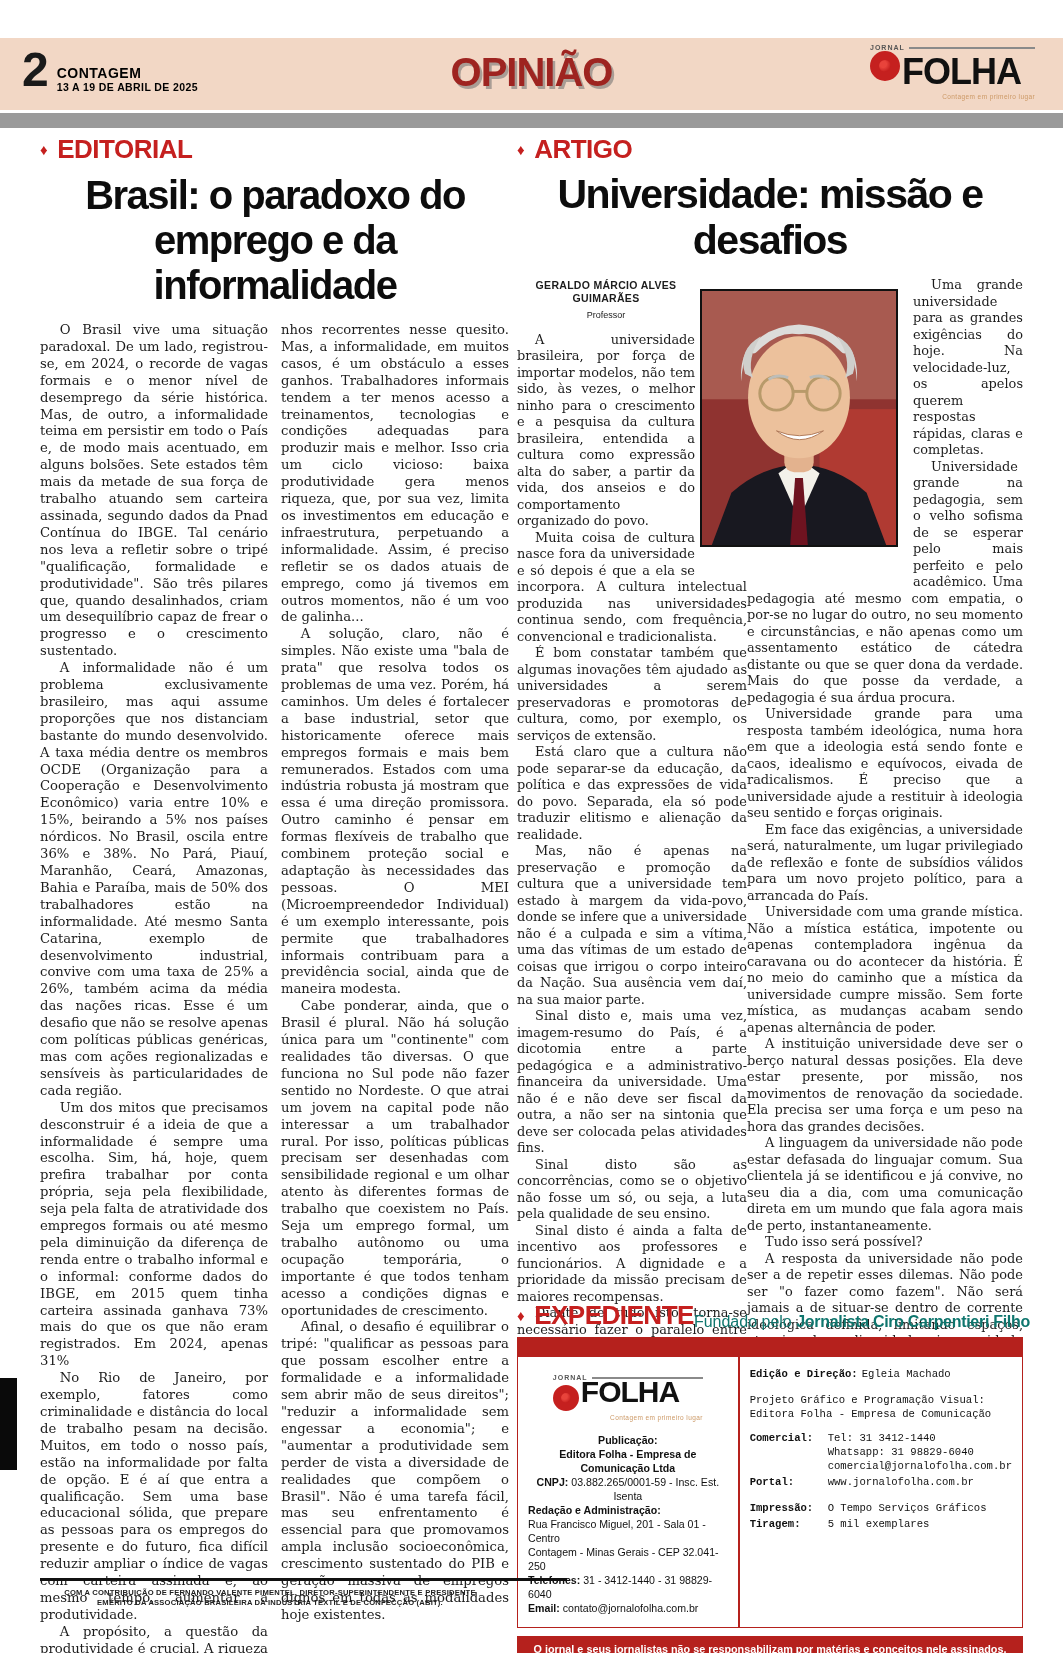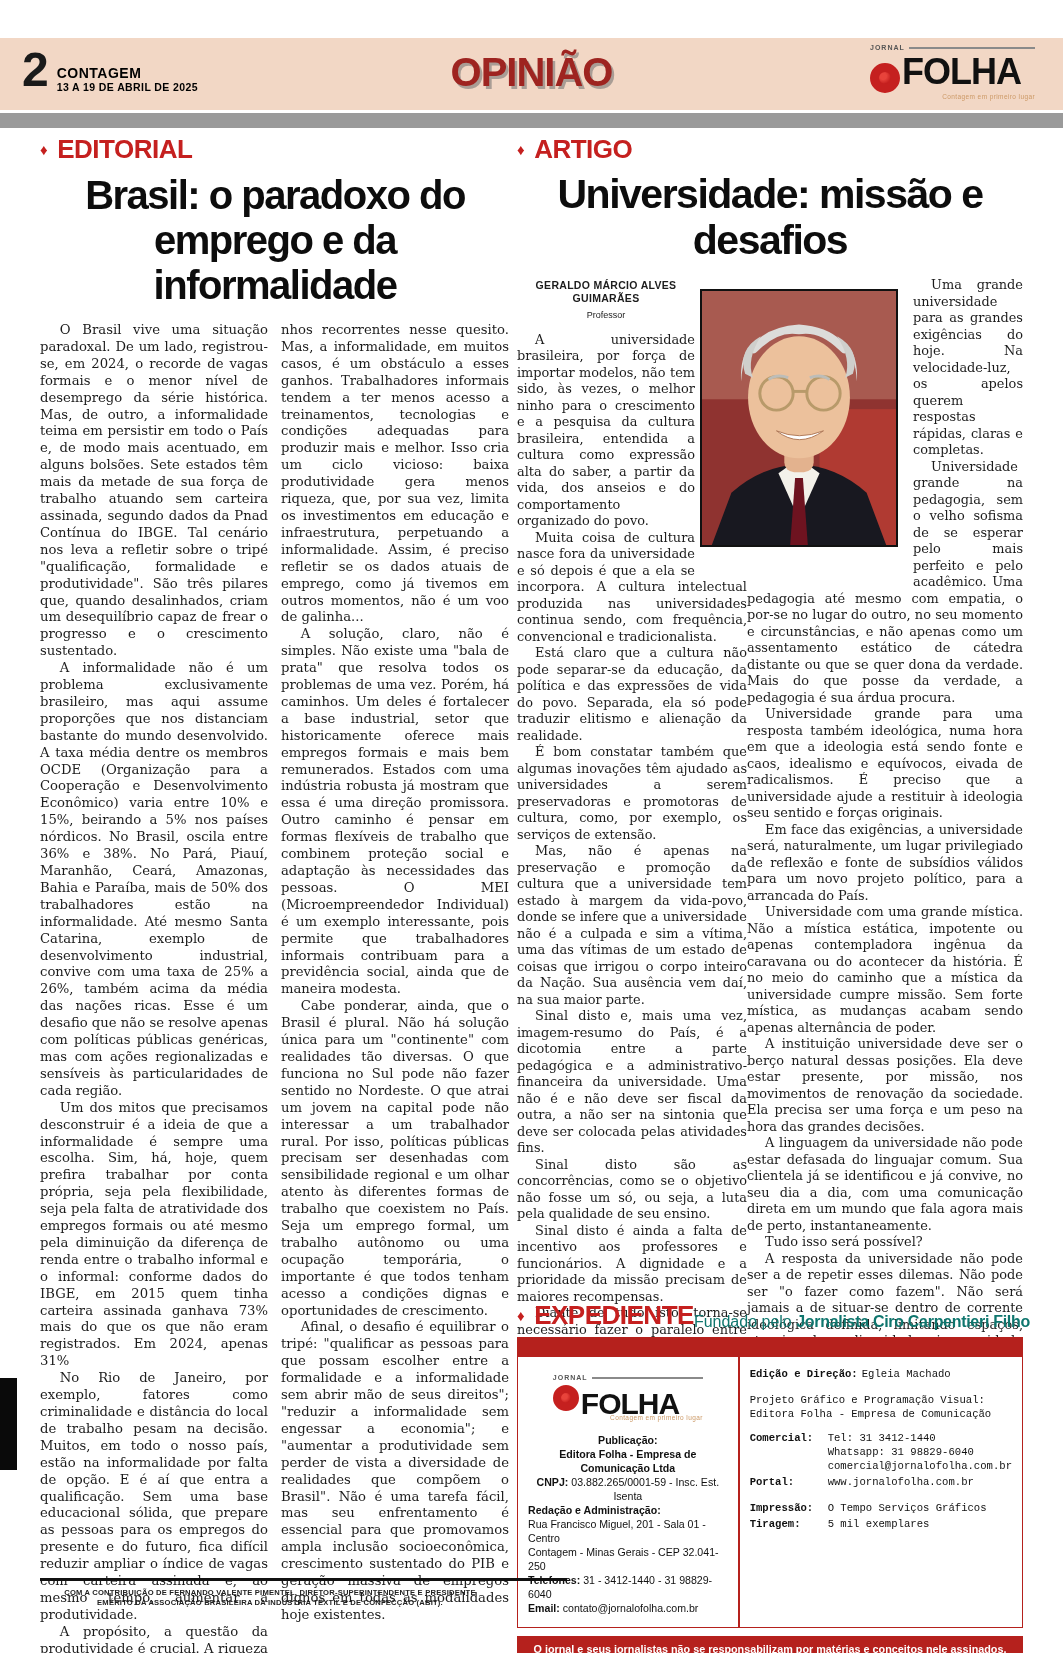--- a/index.html
+++ b/index.html
@@ -23,21 +23,21 @@
   .edition .date{font-size:10.5px;letter-spacing:.4px;line-height:13px;}
   .section-title{position:absolute;left:50%;top:12px;transform:translateX(-50%);
     font-family:"Liberation Sans",sans-serif;font-weight:900;font-size:40px;letter-spacing:-1px;
     color:var(--dark-red);text-shadow:2.5px 2.5px 0 rgba(110,110,110,.55);}
 
   
   .folha-logo{display:inline-block;text-align:left;}
   .folha-logo .jornal-line{display:flex;align-items:center;gap:4px;}
   .folha-logo .jornal-line .word{font-family:"Liberation Sans",sans-serif;font-size:7px;font-weight:700;color:#555;letter-spacing:1px;}
   .folha-logo .jornal-line .rule{flex:1;height:2px;background:#8a8a8a;}
-  .folha-row{display:flex;align-items:flex-end;gap:2px;}
+  .folha-row{display:flex;align-items:flex-start;gap:2px;}
   .folha-o{display:inline-block;border-radius:50%;border-style:solid;border-color:var(--accent-red);
     background:radial-gradient(circle at 35% 35%, #e8433b 0 30%, var(--accent-red) 70%);}
   .folha-name{font-family:"Liberation Sans",sans-serif;font-weight:900;letter-spacing:-1px;color:#111;}
   .folha-tag{display:block;text-align:right;font-family:"Liberation Sans",sans-serif;font-size:6.5px;color:#c96;letter-spacing:.4px;}
   .logo-header{position:absolute;right:28px;top:6px;width:165px;}
   .logo-header .folha-o{width:30px;height:30px;border-width:9px;}
   .logo-header .folha-name{font-size:36px;}
 
   
   .kicker{font-family:"Liberation Sans",sans-serif;font-weight:900;font-size:26px;letter-spacing:-.5px;color:var(--accent-red);display:flex;align-items:center;gap:10px;}
@@ -160,22 +160,22 @@
   <div class="ar-body">
     <div class="ar-col ar-col-left">
       <div class="spacer-right"></div>
       <div class="byline">
         <div class="name">GERALDO MÁRCIO ALVES GUIMARÃES</div>
         <div class="role">Professor</div>
       </div>
       <div>
           <p>A universidade brasileira, por força de importar modelos, não tem sido, às vezes, o melhor ninho para o crescimento e a pesquisa da cultura brasileira, entendida a cultura como expressão alta do saber, a partir da vida, dos anseios e do comportamento organizado do povo.</p>
           <p>Muita coisa de cultura nasce fora da universidade e só depois é que a ela se incorpora. A cultura intelectual produzida nas universidades continua sendo, com frequência, convencional e tradicionalista.</p>
+          <p>É bom constatar também que algumas inovações têm ajudado as universidades a serem preservadoras e promotoras de cultura, como, por exemplo, os serviços de extensão.</p>
           <p>Está claro que a cultura não pode separar-se da educação, da política e das expressões de vida do povo. Separada, ela só pode traduzir elitismo e alienação da realidade.</p>
-          <p>É bom constatar também que algumas inovações têm ajudado as universidades a serem preservadoras e promotoras de cultura, como, por exemplo, os serviços de extensão.</p>
           <p>Mas, não é apenas na preservação e promoção da cultura que a universidade tem estado à margem da vida-povo, donde se infere que a universidade não é a culpada e sim a vítima, uma das vítimas de um estado de coisas que irrigou o corpo inteiro da Nação. Sua ausência vem daí, na sua maior parte.</p>
           <p>Sinal disto e, mais uma vez, imagem-resumo do País, é a dicotomia entre a parte pedagógica e a administrativo-financeira da universidade. Uma não é e não deve ser fiscal da outra, a não ser na sintonia que deve ser colocada pelas atividades fins.</p>
           <p>Sinal disto são as concorrências, como se o objetivo não fosse um só, ou seja, a luta pela qualidade de seu ensino.</p>
           <p>Sinal disto é ainda a falta de incentivo aos professores e funcionários. A dignidade e a prioridade da missão precisam de maiores recompensas.</p>
           <p>Diante de tudo isto, torna-se necessário fazer o paralelo entre situação e universidade. A situação do País não está a exigir uma universidade com características especiais? Parece que sim: uma universidade grande para um grande e grave momento histórico.</p>
           <p>Uma grande universidade para os entraves internos e externos, institucionais e episódicos.</p>
         </div>
     </div>
 
     <div class="ar-col ar-col-right">

